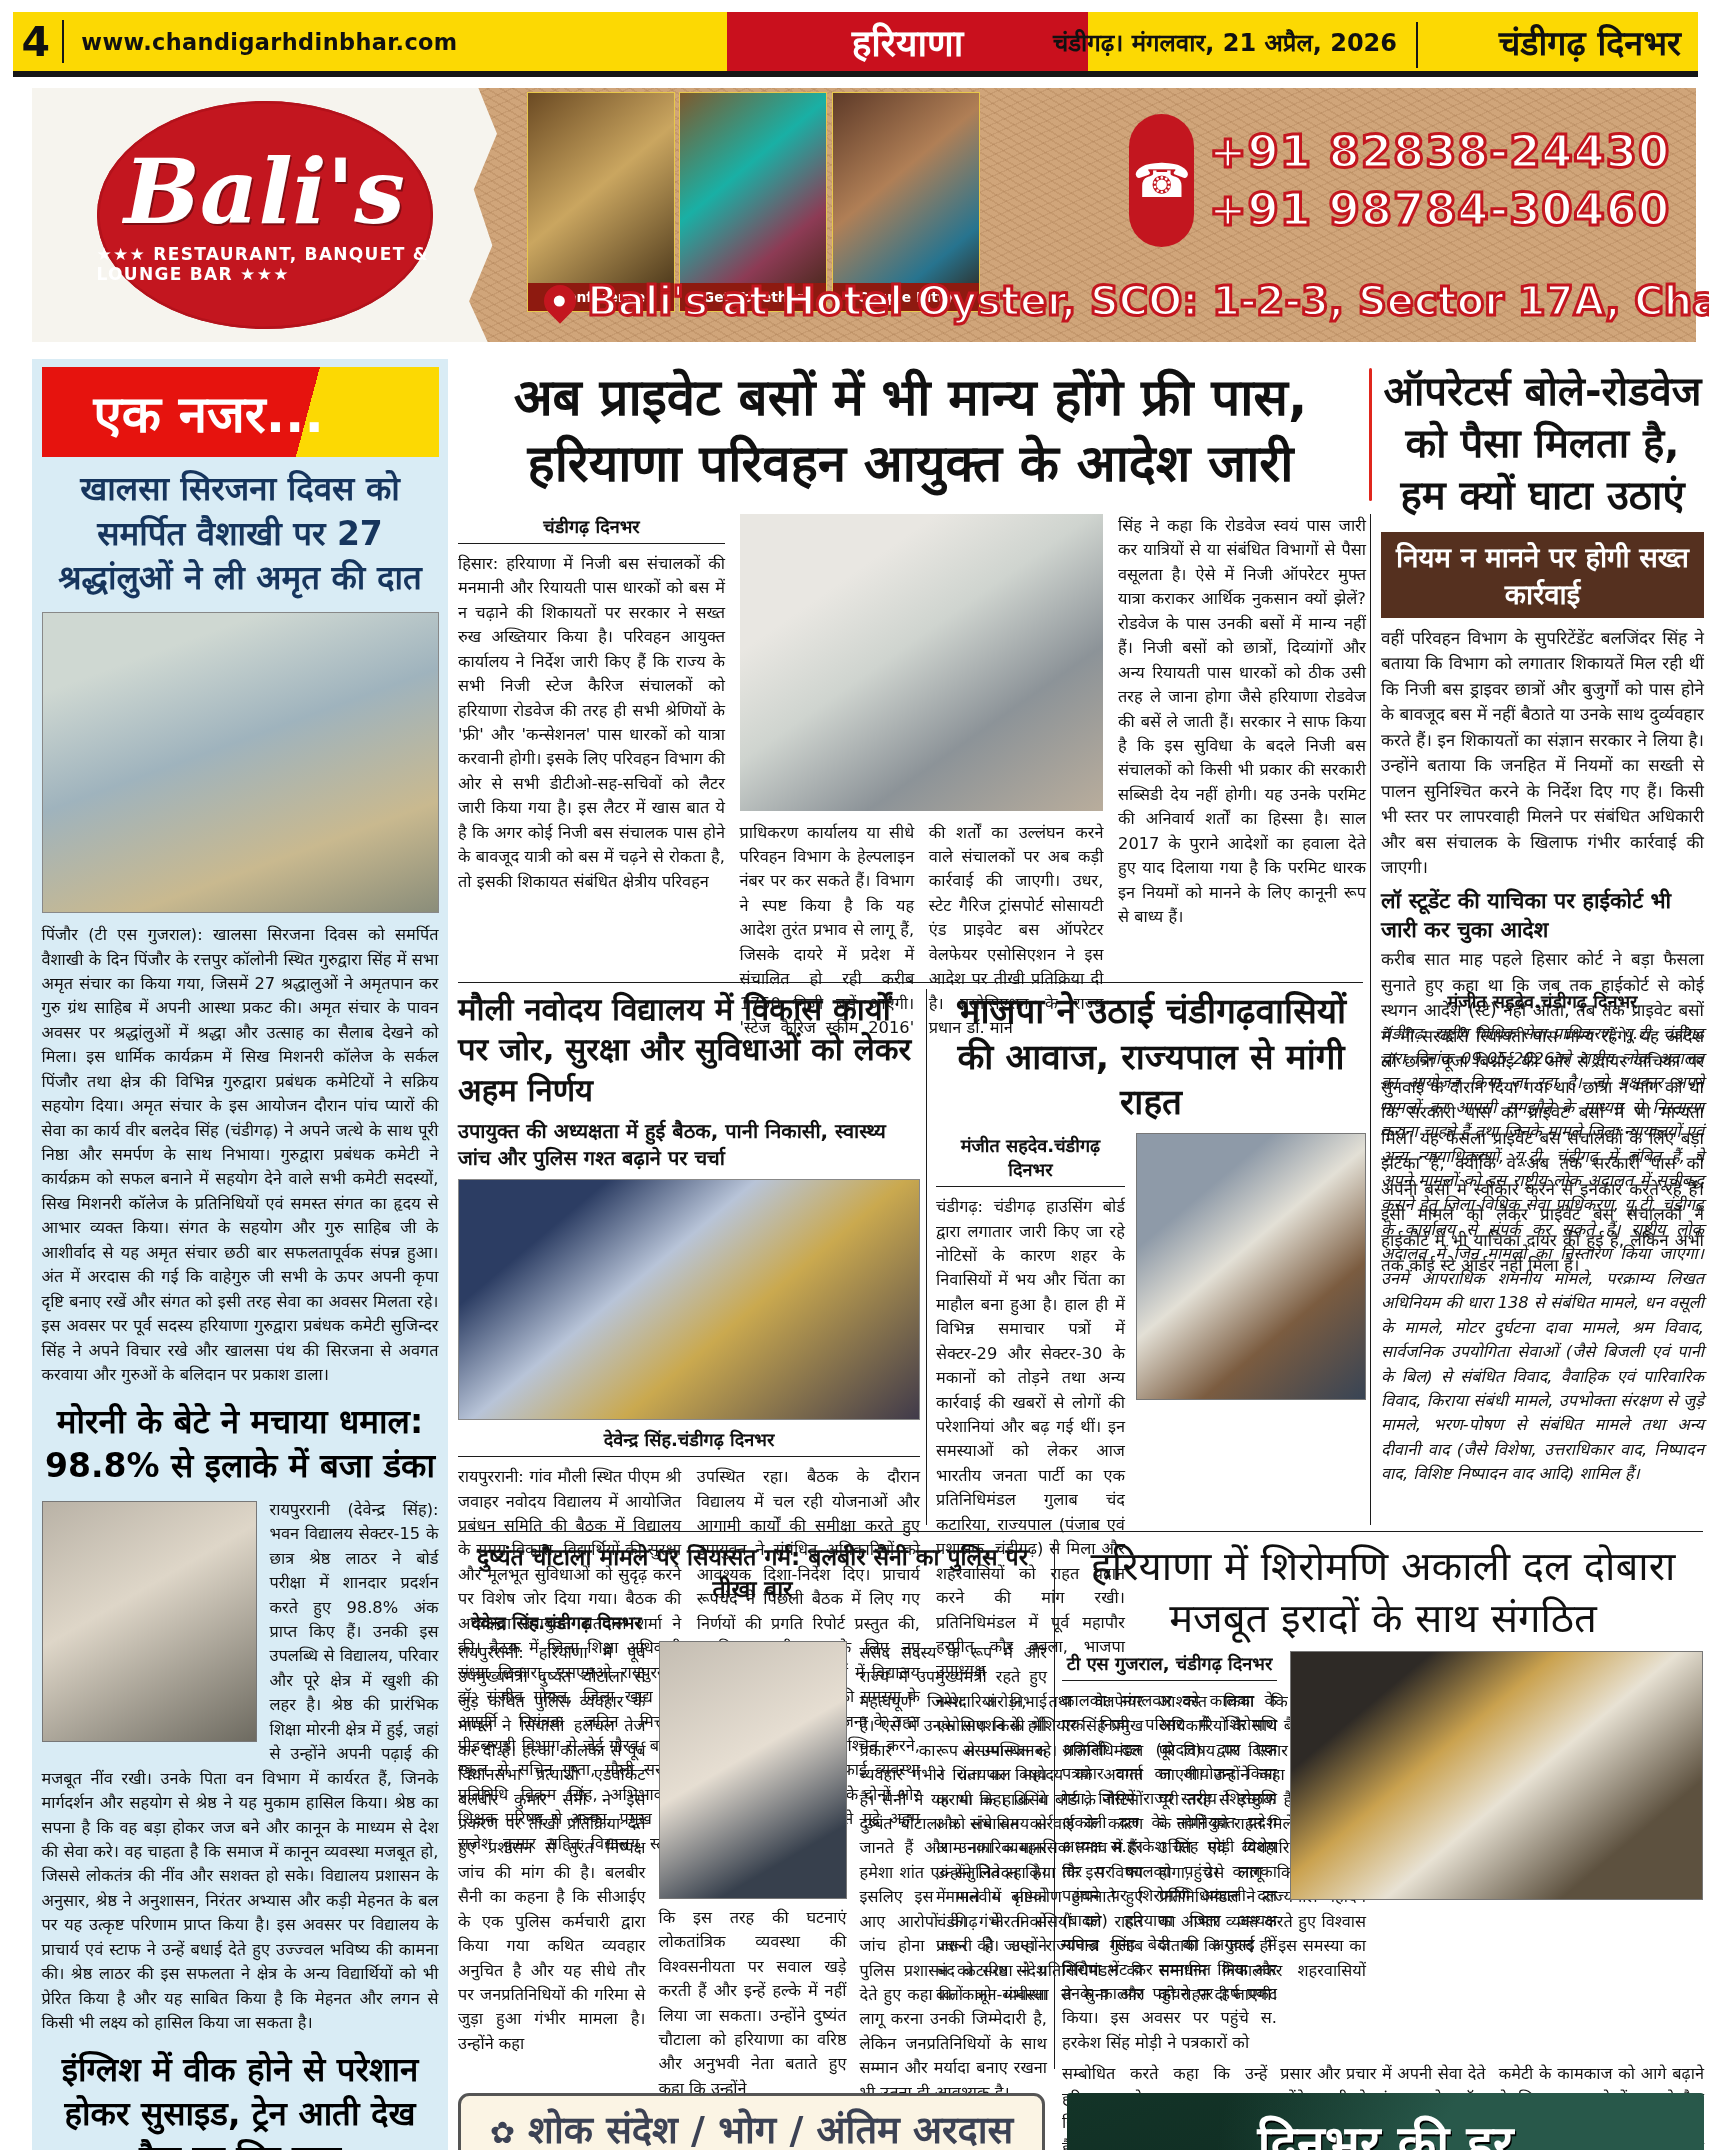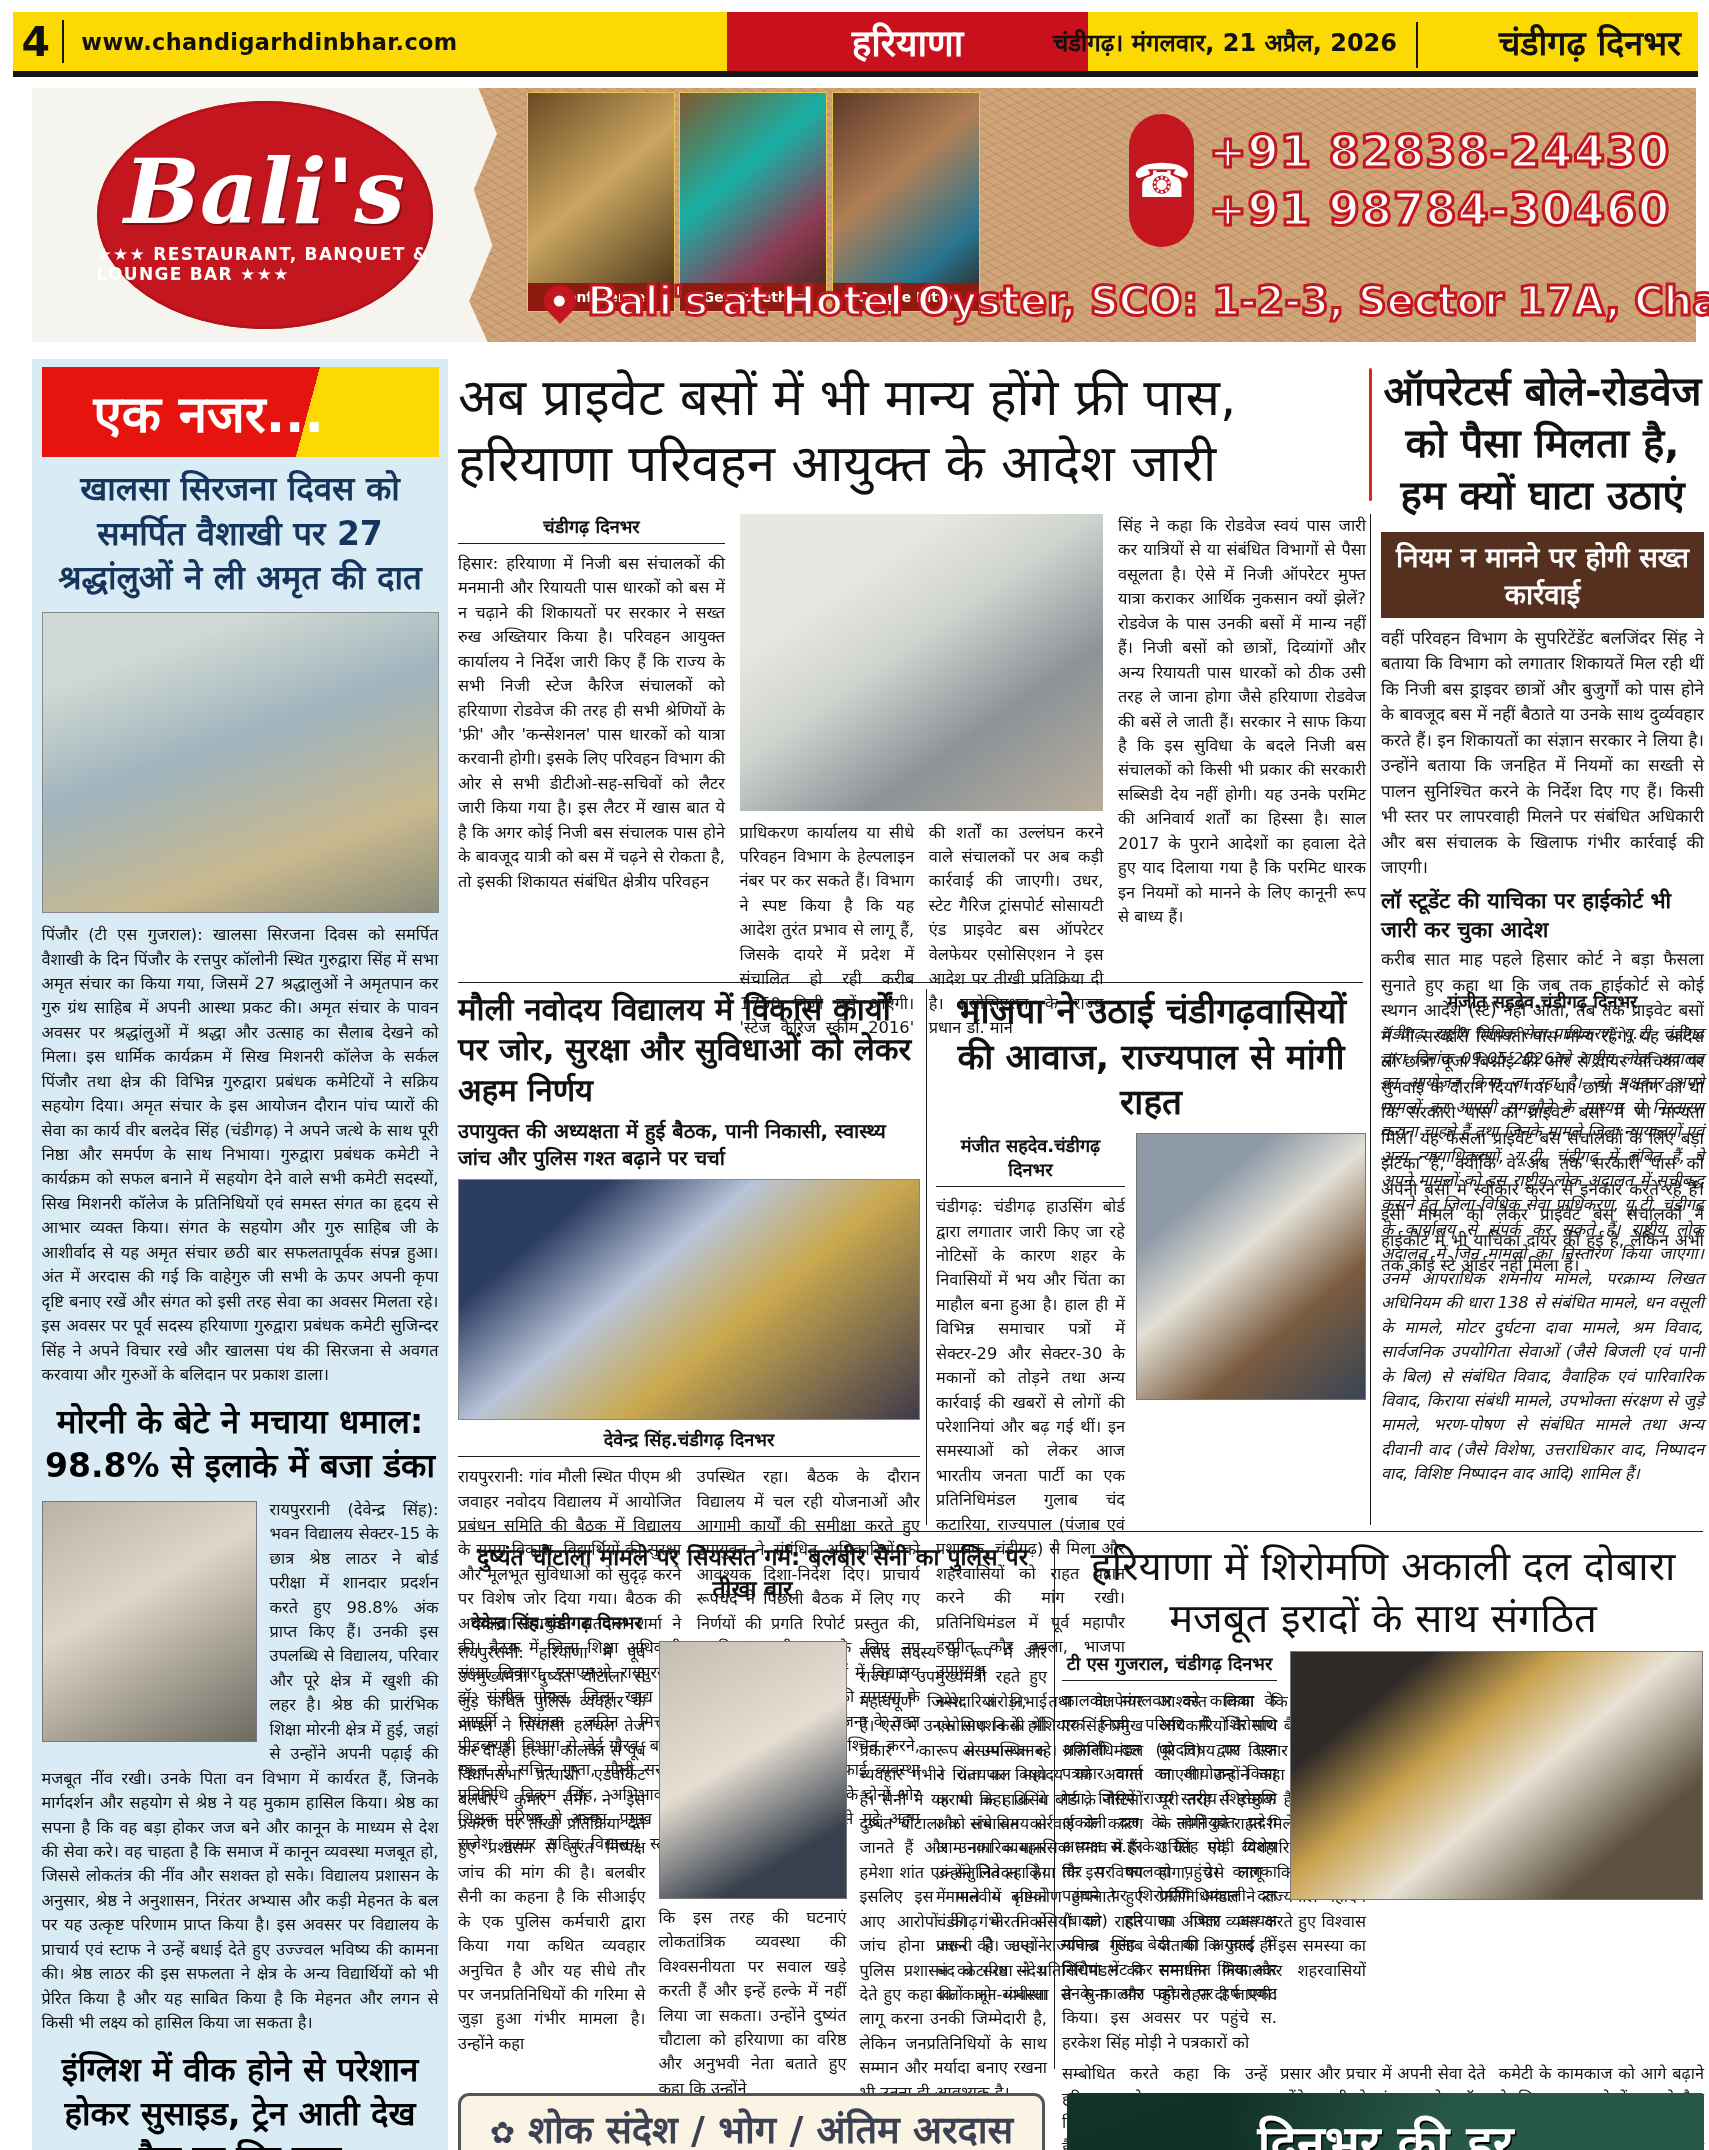--- a/index.html
+++ b/index.html
@@ -50,21 +50,21 @@
   
   .leftcol { position:absolute; left:32px; top:359px; width:416px; height:2258px; background:#d9ecf5; padding:7.7px 9.5px; }
   .eknazar { height:90px; background:linear-gradient(105deg,#e6130e 0 66%,#fcd903 66%); display:flex; align-items:center; margin-bottom:10.3px; }
   .eknazar span { color:#fff; font-size:51px; font-weight:bold; padding-left:52px; }
   .st1-head { color:#16355d; font-size:33px; line-height:1.35; text-align:center; font-weight:bold; margin-bottom:11.2px; }
   .st-head { color:#000; font-size:33px; line-height:1.32; text-align:center; font-weight:bold; margin:13px 0 10.3px; }
   .ph-khalsa { height:301px; background:linear-gradient(160deg,#cfd8d2 0 18%,#9fb3bd 45%,#c9b98f 75%,#8a8d7a); margin-bottom:10.3px; }
   .ph-boy { float:left; width:215px; height:241px; margin:3.4px 13px 4.3px 0; background:linear-gradient(150deg,#b9b2a6,#ded6c8 40%,#6d6a60); border:0.4px solid #777; }
 
   
-  .main-head { position:absolute; left:458px; top:365px; width:905px; font-size:51px; font-weight:normal; line-height:1.3; text-align:left; }
+  .main-head { position:absolute; left:458px; top:365px; width:905px; font-size:51px; font-weight:bold; line-height:1.3; text-align:center; }
   .main-divider { position:absolute; left:1369px; top:368px; width:2.6px; height:133px; background:#e0261c; border-radius:1.7px; }
   .main-body { position:absolute; left:458px; top:514px; width:908px; height:462px; display:flex; gap:14.6px; }
   .mb-c1 { width:267px; }
   .mb-mid { width:364px; }
   .ph-main { height:297px; background:linear-gradient(145deg,#e9e7e2 0 25%,#cfd4cf 45%,#8c9398 70%,#b9ad9c); margin-bottom:9.5px; }
   .mb-mid .cols2 { column-count:2; column-gap:14.6px; }
   .mb-c4 { width:248px; }
 
   
   .ops { position:absolute; left:1381px; top:365px; width:323px; }

